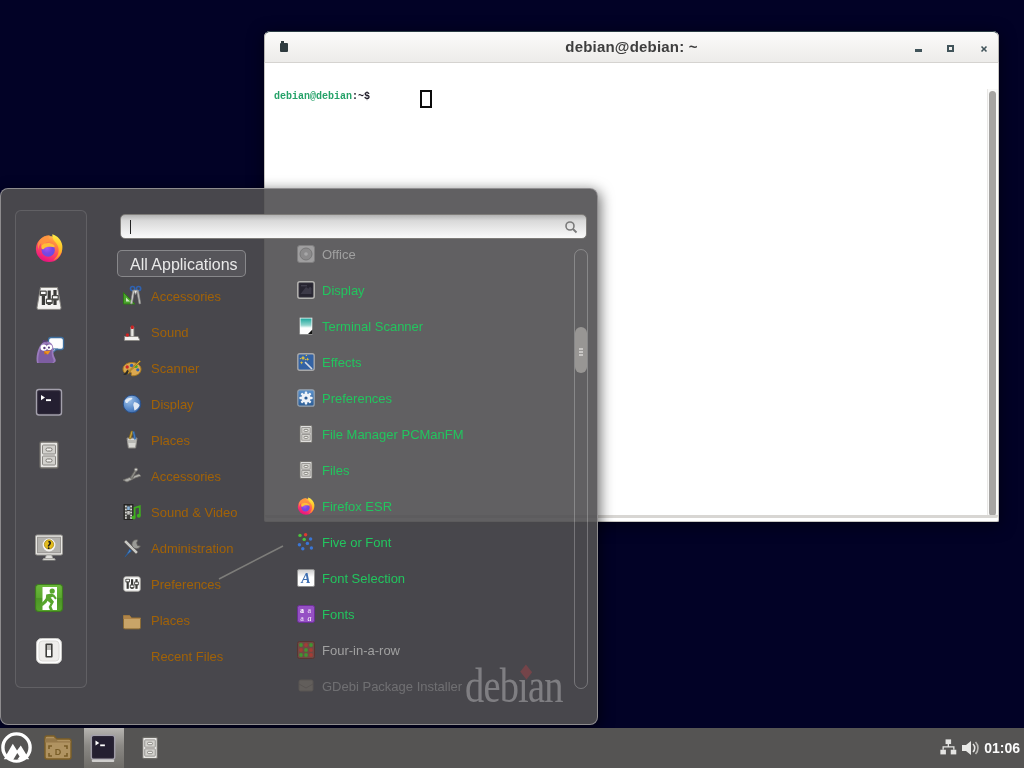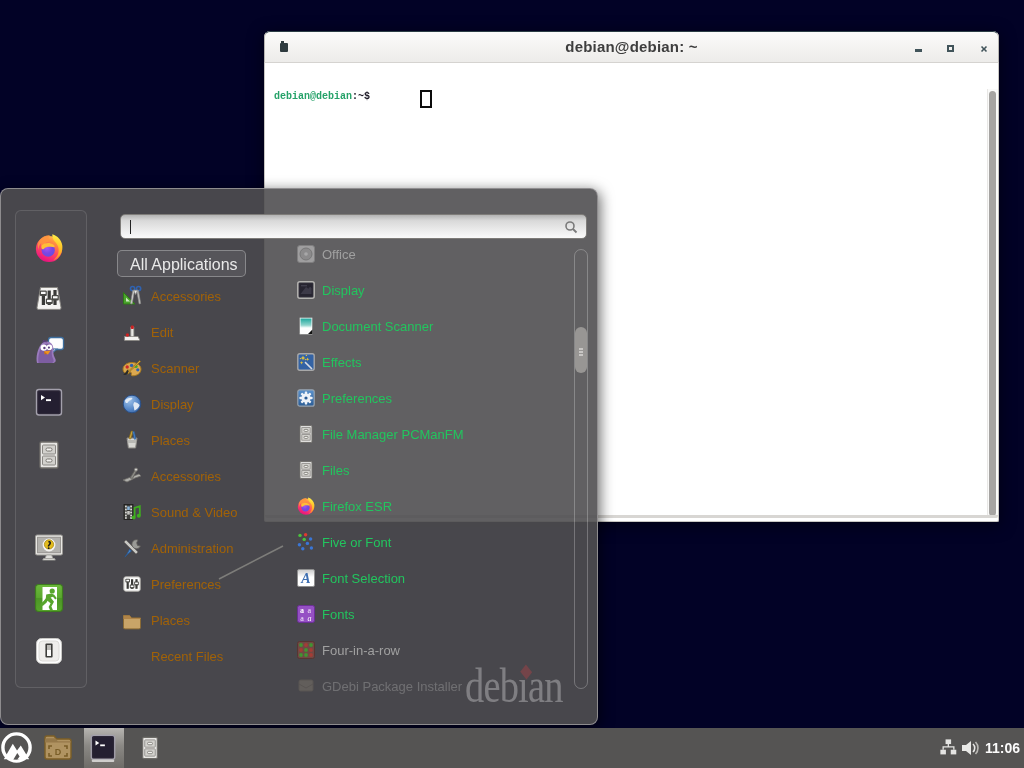--- a/index.html
+++ b/index.html
@@ -204,21 +204,21 @@
 </svg></span>
       <span class="ctext">Accessories</span>
     </div>
 <div class="cat" style="top:129px">
       <span class="cicon"><svg width="22" height="22" viewBox="0 0 22 22">
 <path d="M3.5 15.5 h13.5 l1.5 3 a0.8 0.8 0 0 1 -0.8 1 H4.2 a0.8 0.8 0 0 1 -0.8 -1 z" fill="#f2f1ef" stroke="#8a8884" stroke-width="1"></path>
 <rect x="9.8" y="5.5" width="3" height="10" rx="1" fill="#e8e7e4" stroke="#9a9894" stroke-width="0.8"></rect>
 <rect x="9.8" y="4.5" width="3" height="3.4" rx="1" fill="#cc2222"></rect>
 <circle cx="6.4" cy="14" r="1.7" fill="#cc2222"></circle>
 </svg></span>
-      <span class="ctext">Edit</span>
+      <span class="ctext">Sound</span>
     </div>
 <div class="cat" style="top:165px">
       <span class="cicon"><svg width="22" height="22" viewBox="0 0 22 22">
 <path d="M11 5.5 C16 5.5 20 8.4 20 12.2 C20 16 16.4 18.8 11.6 18.8 C10.4 18.8 10 18 10.4 17 C10.8 16 10.4 15.2 9.2 15.2 C7.6 15.2 7.6 16.8 6.2 16.8 C3.8 16.8 2 14.6 2 12.2 C2 8.4 6 5.5 11 5.5 z" fill="#dba850" stroke="#a6781e" stroke-width="1"></path>
 <circle cx="6.2" cy="10" r="1.7" fill="#cc2a2a"></circle>
           <circle cx="10.6" cy="8.4" r="1.7" fill="#2f62b0"></circle>
           <circle cx="15 " cy="9.4" r="1.7" fill="#3fae2a"></circle>
           <circle cx="16.8" cy="12.8" r="1.6" fill="#2f62b0"></circle>
 <path d="M18.6 3.4 L8.2 13.4 l-1.6 -0.6 -2.2 3 3.4 1 1.2 -2.6 10.6 -9.6 z" fill="#e0a33a" stroke="#8a6a14" stroke-width="0.7"></path>
 <path d="M6.6 12.8 l-2.2 3 -2.2 1.8 c1 0.8 3 0.6 4.4 -0.8 l1.2 -2.6 z" fill="#2a2a2a"></path>
@@ -340,21 +340,21 @@
             <linearGradient id="scng" x1="0" y1="0" x2="0" y2="1">
               <stop offset="0%" stop-color="#1fa89e"></stop>
               <stop offset="70%" stop-color="#8fd4cc"></stop>
               <stop offset="100%" stop-color="#ffffff"></stop>
             </linearGradient>
           </defs>
 <rect x="3.5" y="1.5" width="13" height="17" rx="1.2" fill="#fdfdfd" stroke="#8a8a8a"></rect>
 <rect x="4.5" y="2.5" width="11" height="9.5" fill="url(#scng)"></rect>
 <path d="M12 18 l4.4 -4.4 v4.4 z" fill="#111111"></path>
 </svg></span>
-      <span class="atext">Document Scanner</span>
+      <span class="atext">Terminal Scanner</span>
     </div>
 <div class="app " style="top:160px">
       <span class="aicon"><svg width="20" height="20" viewBox="0 0 20 20">
 <rect x="1.8" y="1.8" width="16.4" height="16.4" rx="2" fill="#3463a4" stroke="#a8a8a8" stroke-width="1.4"></rect>
 <path d="M9.5 9.5 L16.6 16.4 l-1.2 1.2 L8.5 10.7z" fill="#d8dce4"></path>
 <g fill="#e8c63a">
 <path d="M7 3.6 l0.7 1.7 1.7 0.7 -1.7 0.7 -0.7 1.7 -0.7 -1.7 -1.7 -0.7 1.7 -0.7 z"></path>
 <path d="M11.6 5.4 l0.5 1.3 1.3 0.5 -1.3 0.5 -0.5 1.3 -0.5 -1.3 -1.3 -0.5 1.3 -0.5 z"></path>
 <path d="M5.6 9 l0.5 1.2 1.2 0.5 -1.2 0.5 -0.5 1.2 -0.5 -1.2 -1.2 -0.5 1.2 -0.5 z"></path>
 <circle cx="10.4" cy="3.4" r="0.7"></circle>
@@ -549,14 +549,14 @@
 </g>
 <g stroke="#e4e4e2" stroke-width="1.5" fill="none">
 <path d="M10.8 7 v3.2 M4.8 13.6 v-3.4 h12.4 v3.4"></path>
 </g>
 </svg></div>
   <div class="tbi" style="left:959px;top:9px"><svg width="22" height="22" viewBox="0 0 22 22">
 <path d="M3 8 h4 l5-4 v14 l-5-4 h-4 z" fill="#e8e8e6"></path>
 <path d="M14 7 a5.5 5.5 0 0 1 0 8" fill="none" stroke="#e8e8e6" stroke-width="1.6"></path>
 <path d="M16.5 5 a8.5 8.5 0 0 1 0 12" fill="none" stroke="#b9b8b4" stroke-width="1.6"></path>
 </svg></div>
-  <div id="clock">11:06</div>
+  <div id="clock">01:06</div>
 </div>
 
 </body></html>

